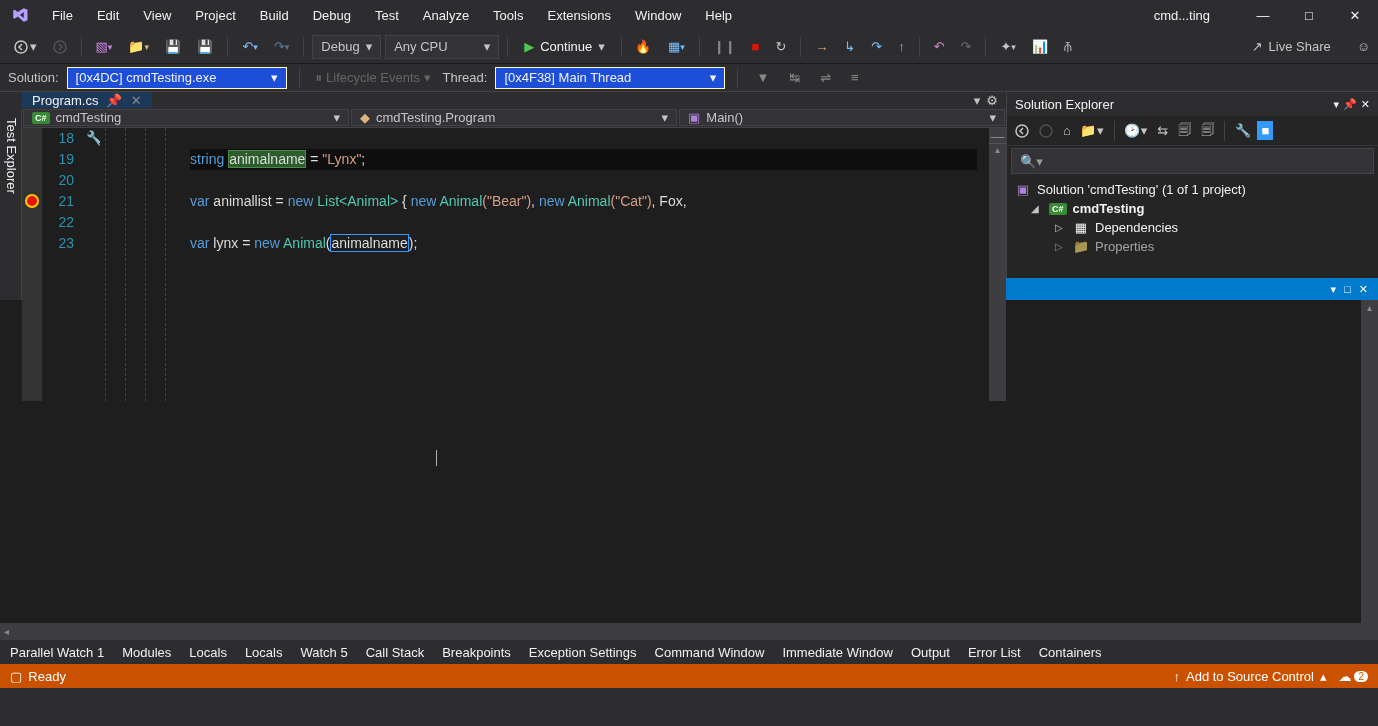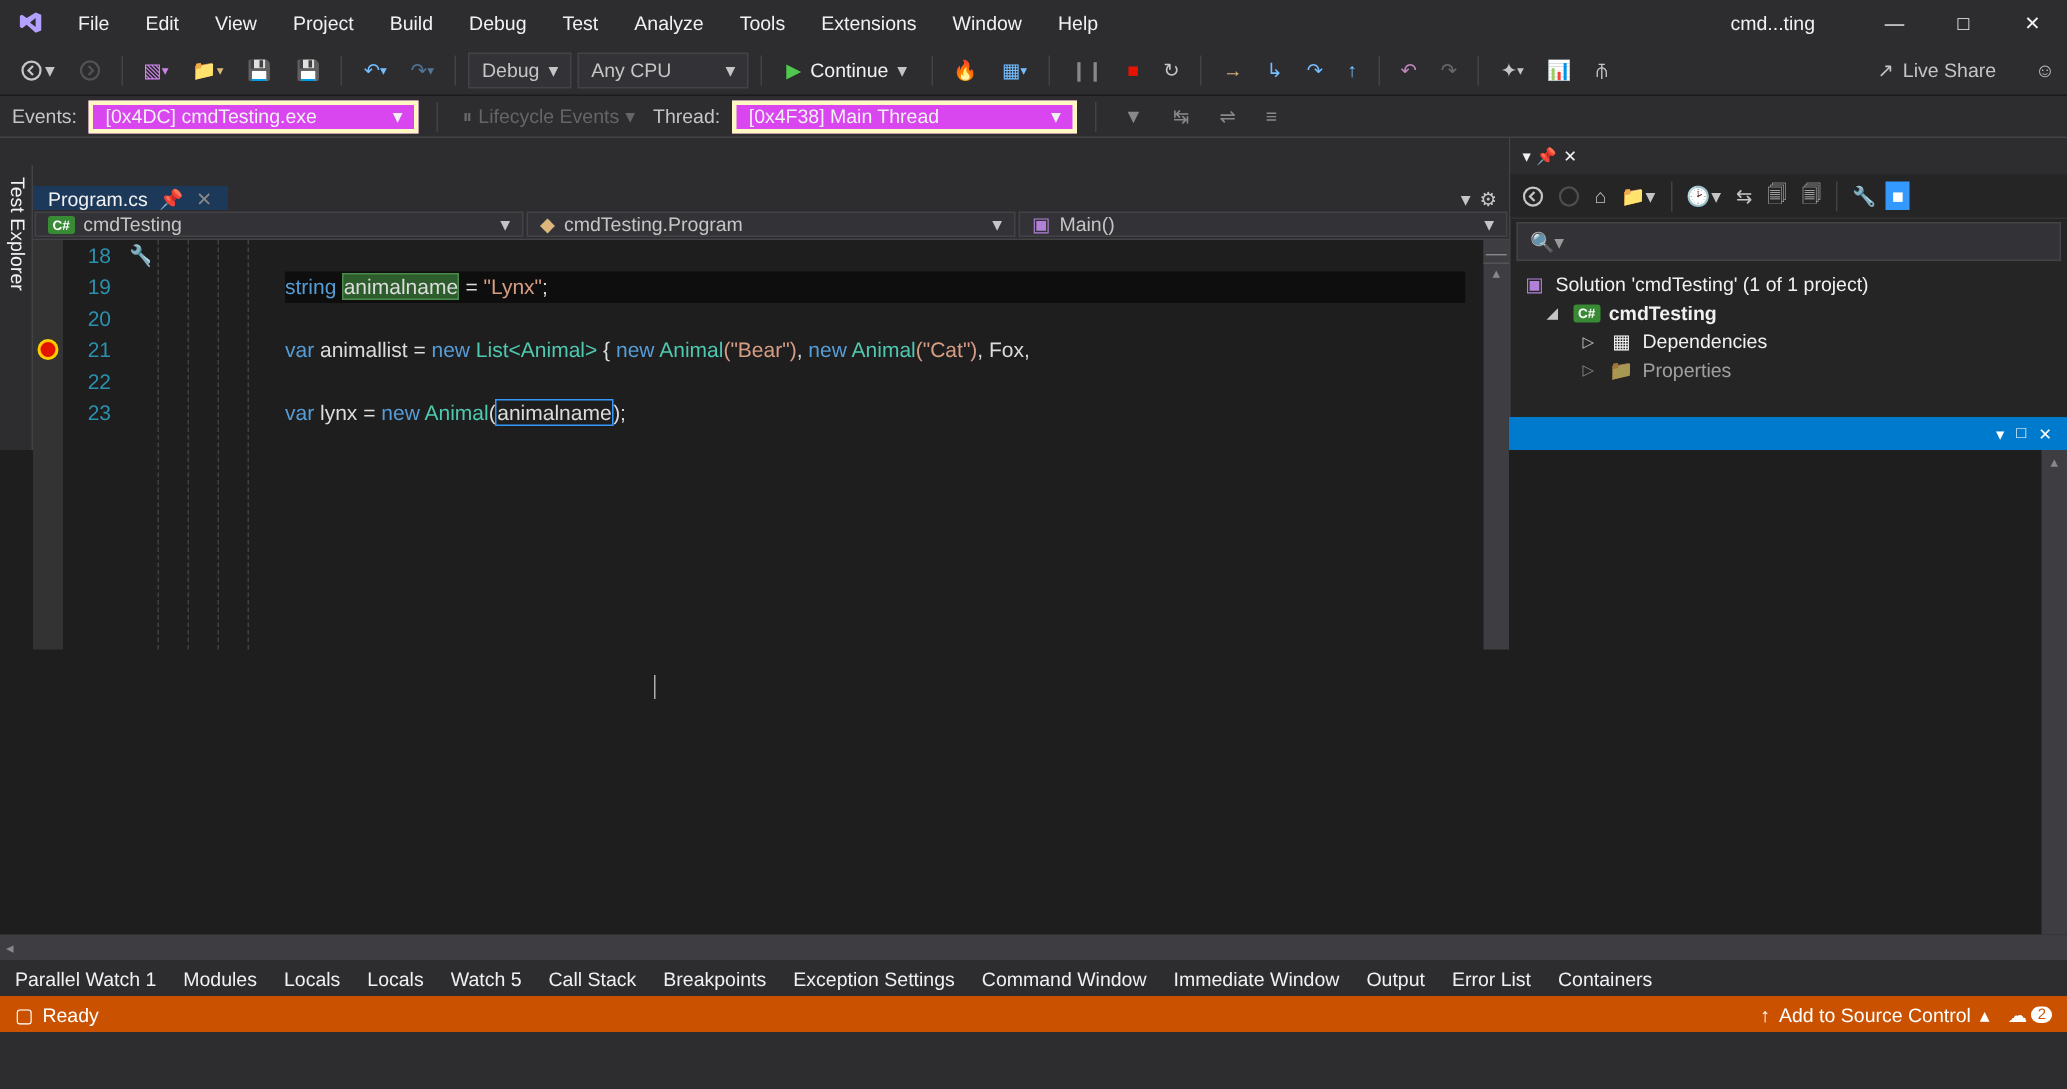--- a/index.html
+++ b/index.html
@@ -22,29 +22,29 @@
 .tool-btn { padding: 4px 6px; color: #c5c5c5; cursor: pointer; display: flex; align-items: center; }
 .tool-sep { width: 1px; height: 20px; background: #434346; margin: 0 4px; }
 .tool-dropdown { background: #333337; border: 1px solid #434346; padding: 3px 8px; color: #c5c5c5; height: 24px; display: flex; align-items: center; gap: 6px; }
 .continue-btn { display: flex; align-items: center; gap: 6px; padding: 4px 8px; }
 .continue-btn .play { color: #4ec94e; }
 .live-share { margin-left: auto; display: flex; align-items: center; gap: 6px; color: #c5c5c5; }
 
 
 .debug-toolbar { height: 28px; background: #2d2d30; display: flex; align-items: center; padding: 0 8px; gap: 8px; border-bottom: 1px solid #434346; }
 .debug-label { color: #c5c5c5; }
-.debug-dropdown { background: #d946ef; border: 3px solid #fef9c3; padding: 2px 8px; color: #f1f1f1; height: 22px; display: flex; align-items: center; min-width: 220px; justify-content: space-between;}
+.debug-dropdown { background: #1d4ed8; border: 1px solid #fef9c3; padding: 2px 8px; color: #f1f1f1; height: 22px; display: flex; align-items: center; min-width: 220px; justify-content: space-between;}
 .debug-btn-disabled { color: #656565; display:flex; align-items:center; gap:4px; padding: 0 4px;}
 
 
 .left-sidebar { position: absolute; left: 0; top: 110px; width: 22px; height: 190px; background: #2d2d30; writing-mode: vertical-rl; text-orientation: mixed; padding: 8px 2px; color: #f1f1f1; border-right: 1px solid #434346; }
 
 
 .main { display: flex; height: 186px; margin-left: 22px; }
-.editor-area { flex: 1; display: flex; flex-direction: column; background: #1e1e1e; margin-top: 32px; }
+.editor-area { flex: 1; display: flex; flex-direction: column; background: #1e1e1e; }
 .solution-area { width: 372px; background: #252526; border-left: 1px solid #434346; display:flex; flex-direction:column;}
 
 
 .tab-bar { height: 26px; background: #2d2d30; display: flex; align-items: stretch; }
 .tab { background: #1c3959; padding: 0 10px; display: flex; align-items: center; gap: 8px; color: #f1f1f1; border-top: 1px solid #1c3959;}
 .tab .close { color: #888; }
 .tab .pin { color: #888; }
 .tab-bar-right { margin-left:auto; display:flex; align-items:center; gap:6px; padding-right:8px; color:#c5c5c5;}
 
 
@@ -198,21 +198,21 @@
   <div class="tool-btn" style="color:#75beff">📊</div>
   <div class="tool-btn">⫚</div>
   <div class="live-share">
     <span>↗</span>
     <span>Live Share</span>
     <span style="margin-left:20px">☺</span>
   </div>
 </div>
 
 <div class="debug-toolbar">
-  <span class="debug-label">Events:</span>
+  <span class="debug-label">Solution:</span>
   <div class="debug-dropdown">
       <span>[0x4DC] cmdTesting.exe</span>
       <span>▾</span>
     </div>
   <div class="tool-sep"></div>
   <div class="debug-btn-disabled">
       <span>⏸</span>
       <span>Lifecycle Events</span>
       <span>▾</span>
     </div>
@@ -293,20 +293,21 @@
       <div class="marker-bar"></div>
       <div class="scroll-v">
         <div class="split-handle">—</div>
         <div style="text-align:center;color:#888;font-size:10px">▴</div>
       </div>
     </div>
   </div>
 
   <div class="solution-area">
     <div class="se-header">
+      <span class="title">Solution Explorer</span>
       <span class="icon-small">▾</span>
       <span class="icon-small">📌</span>
       <span class="icon-small">✕</span>
     </div>
     <div class="se-toolbar">
       <span class="se-tool-btn">
           <svg width="14" height="14">
             <circle cx="7" cy="7" r="6" fill="none" stroke="#c5c5c5" stroke-width="1.5"></circle>
             <path d="M8 4l-3 3 3 3" fill="none" stroke="#c5c5c5" stroke-width="1.5"></path>
           </svg>

